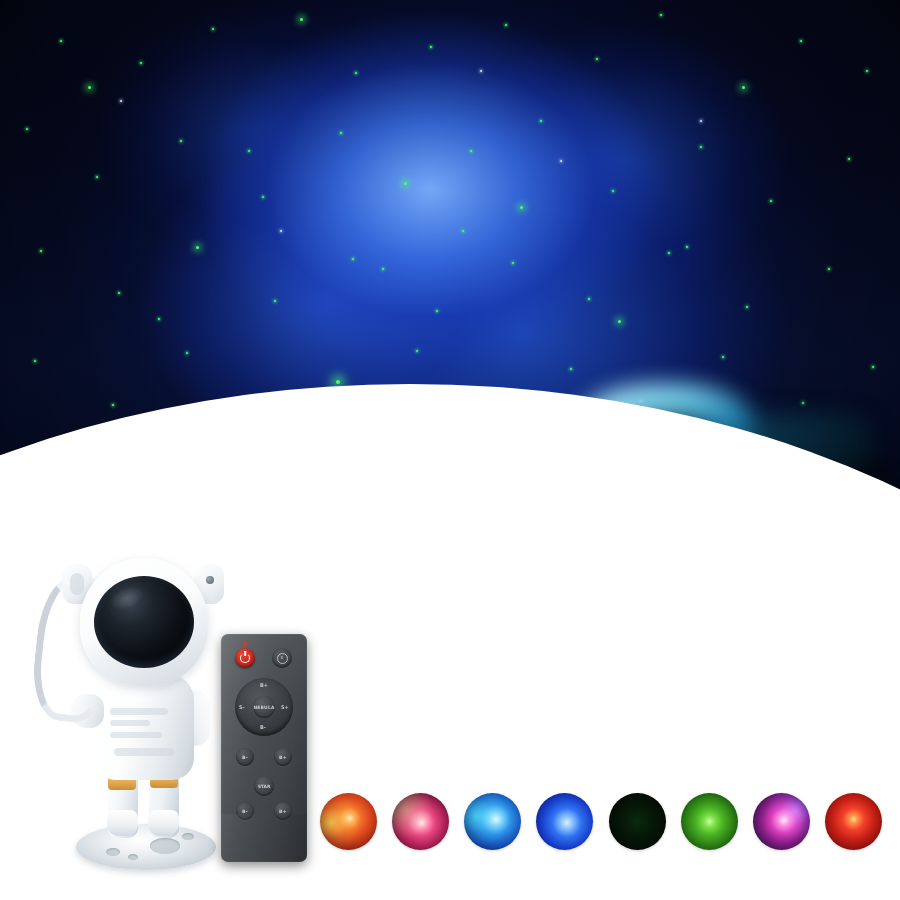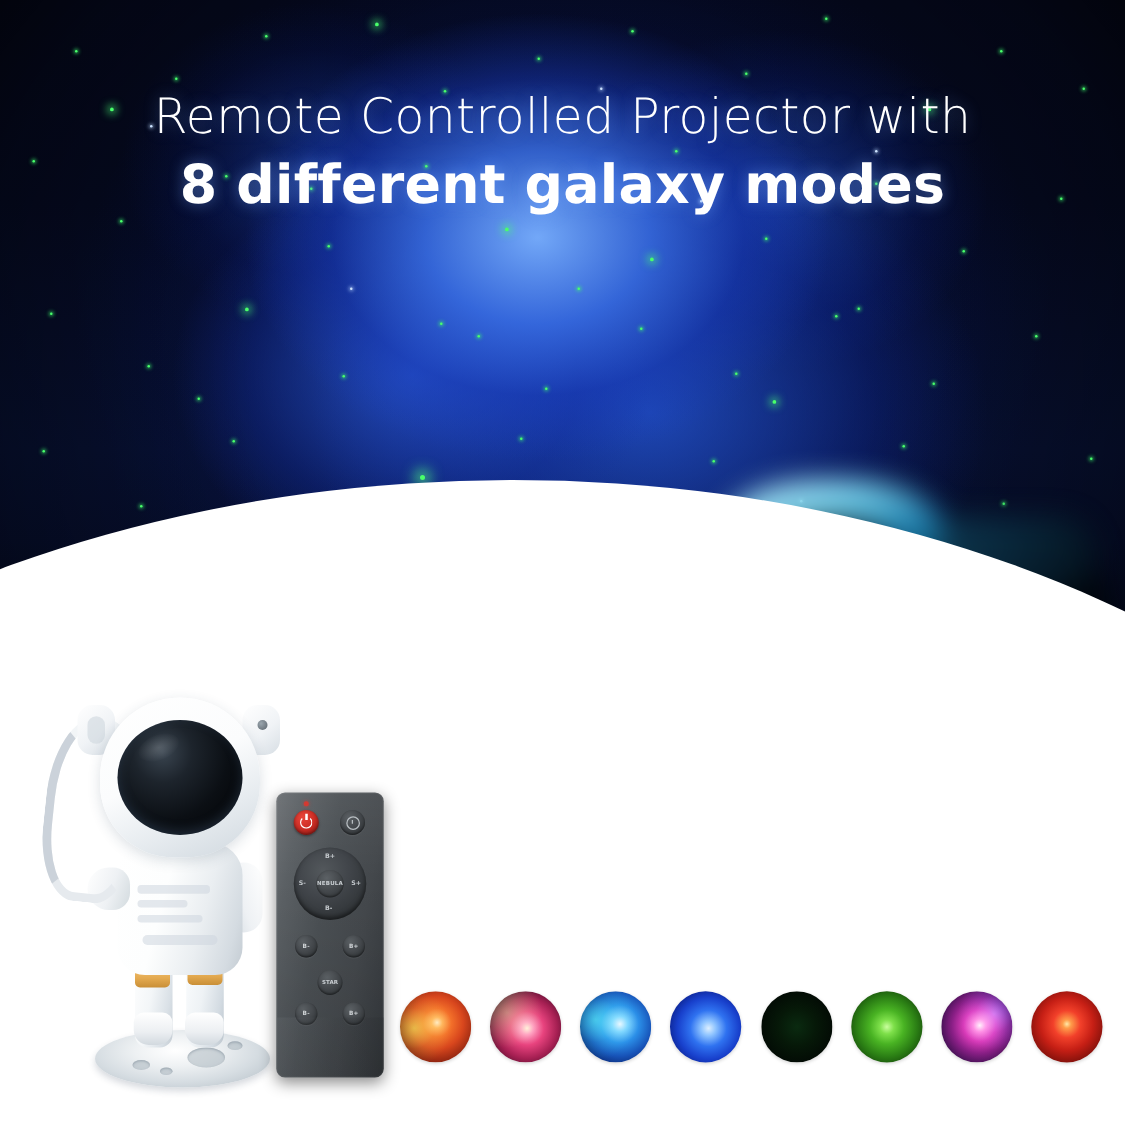--- a/index.html
+++ b/index.html
@@ -378,24 +378,20 @@
       <i class="star" style="left:462px;top:230px;"></i>
       <i class="star white" style="left:120px;top:100px;"></i>
       <i class="star white" style="left:480px;top:70px;"></i>
       <i class="star white" style="left:700px;top:120px;"></i>
       <i class="star white" style="left:280px;top:230px;"></i>
       <i class="star white" style="left:640px;top:400px;"></i>
       <i class="star white" style="left:180px;top:430px;"></i>
       <i class="star white" style="left:560px;top:160px;"></i>
     </div>
 
-  <div class="headline">
-    <span class="l1">Remote Controlled Projector with</span>
-    <span class="l2">8 different galaxy modes</span>
-  </div>
 
   <div class="blur-proj">
     <div class="bp-dark"></div>
     <div class="bp-arm"></div>
     <div class="bp-body"></div>
     <div class="bp-head"></div>
     <div class="bp-visor"></div>
     <div class="bp-green"></div>
     <div class="bp-glow"></div>
     <div class="bp-base"></div>

